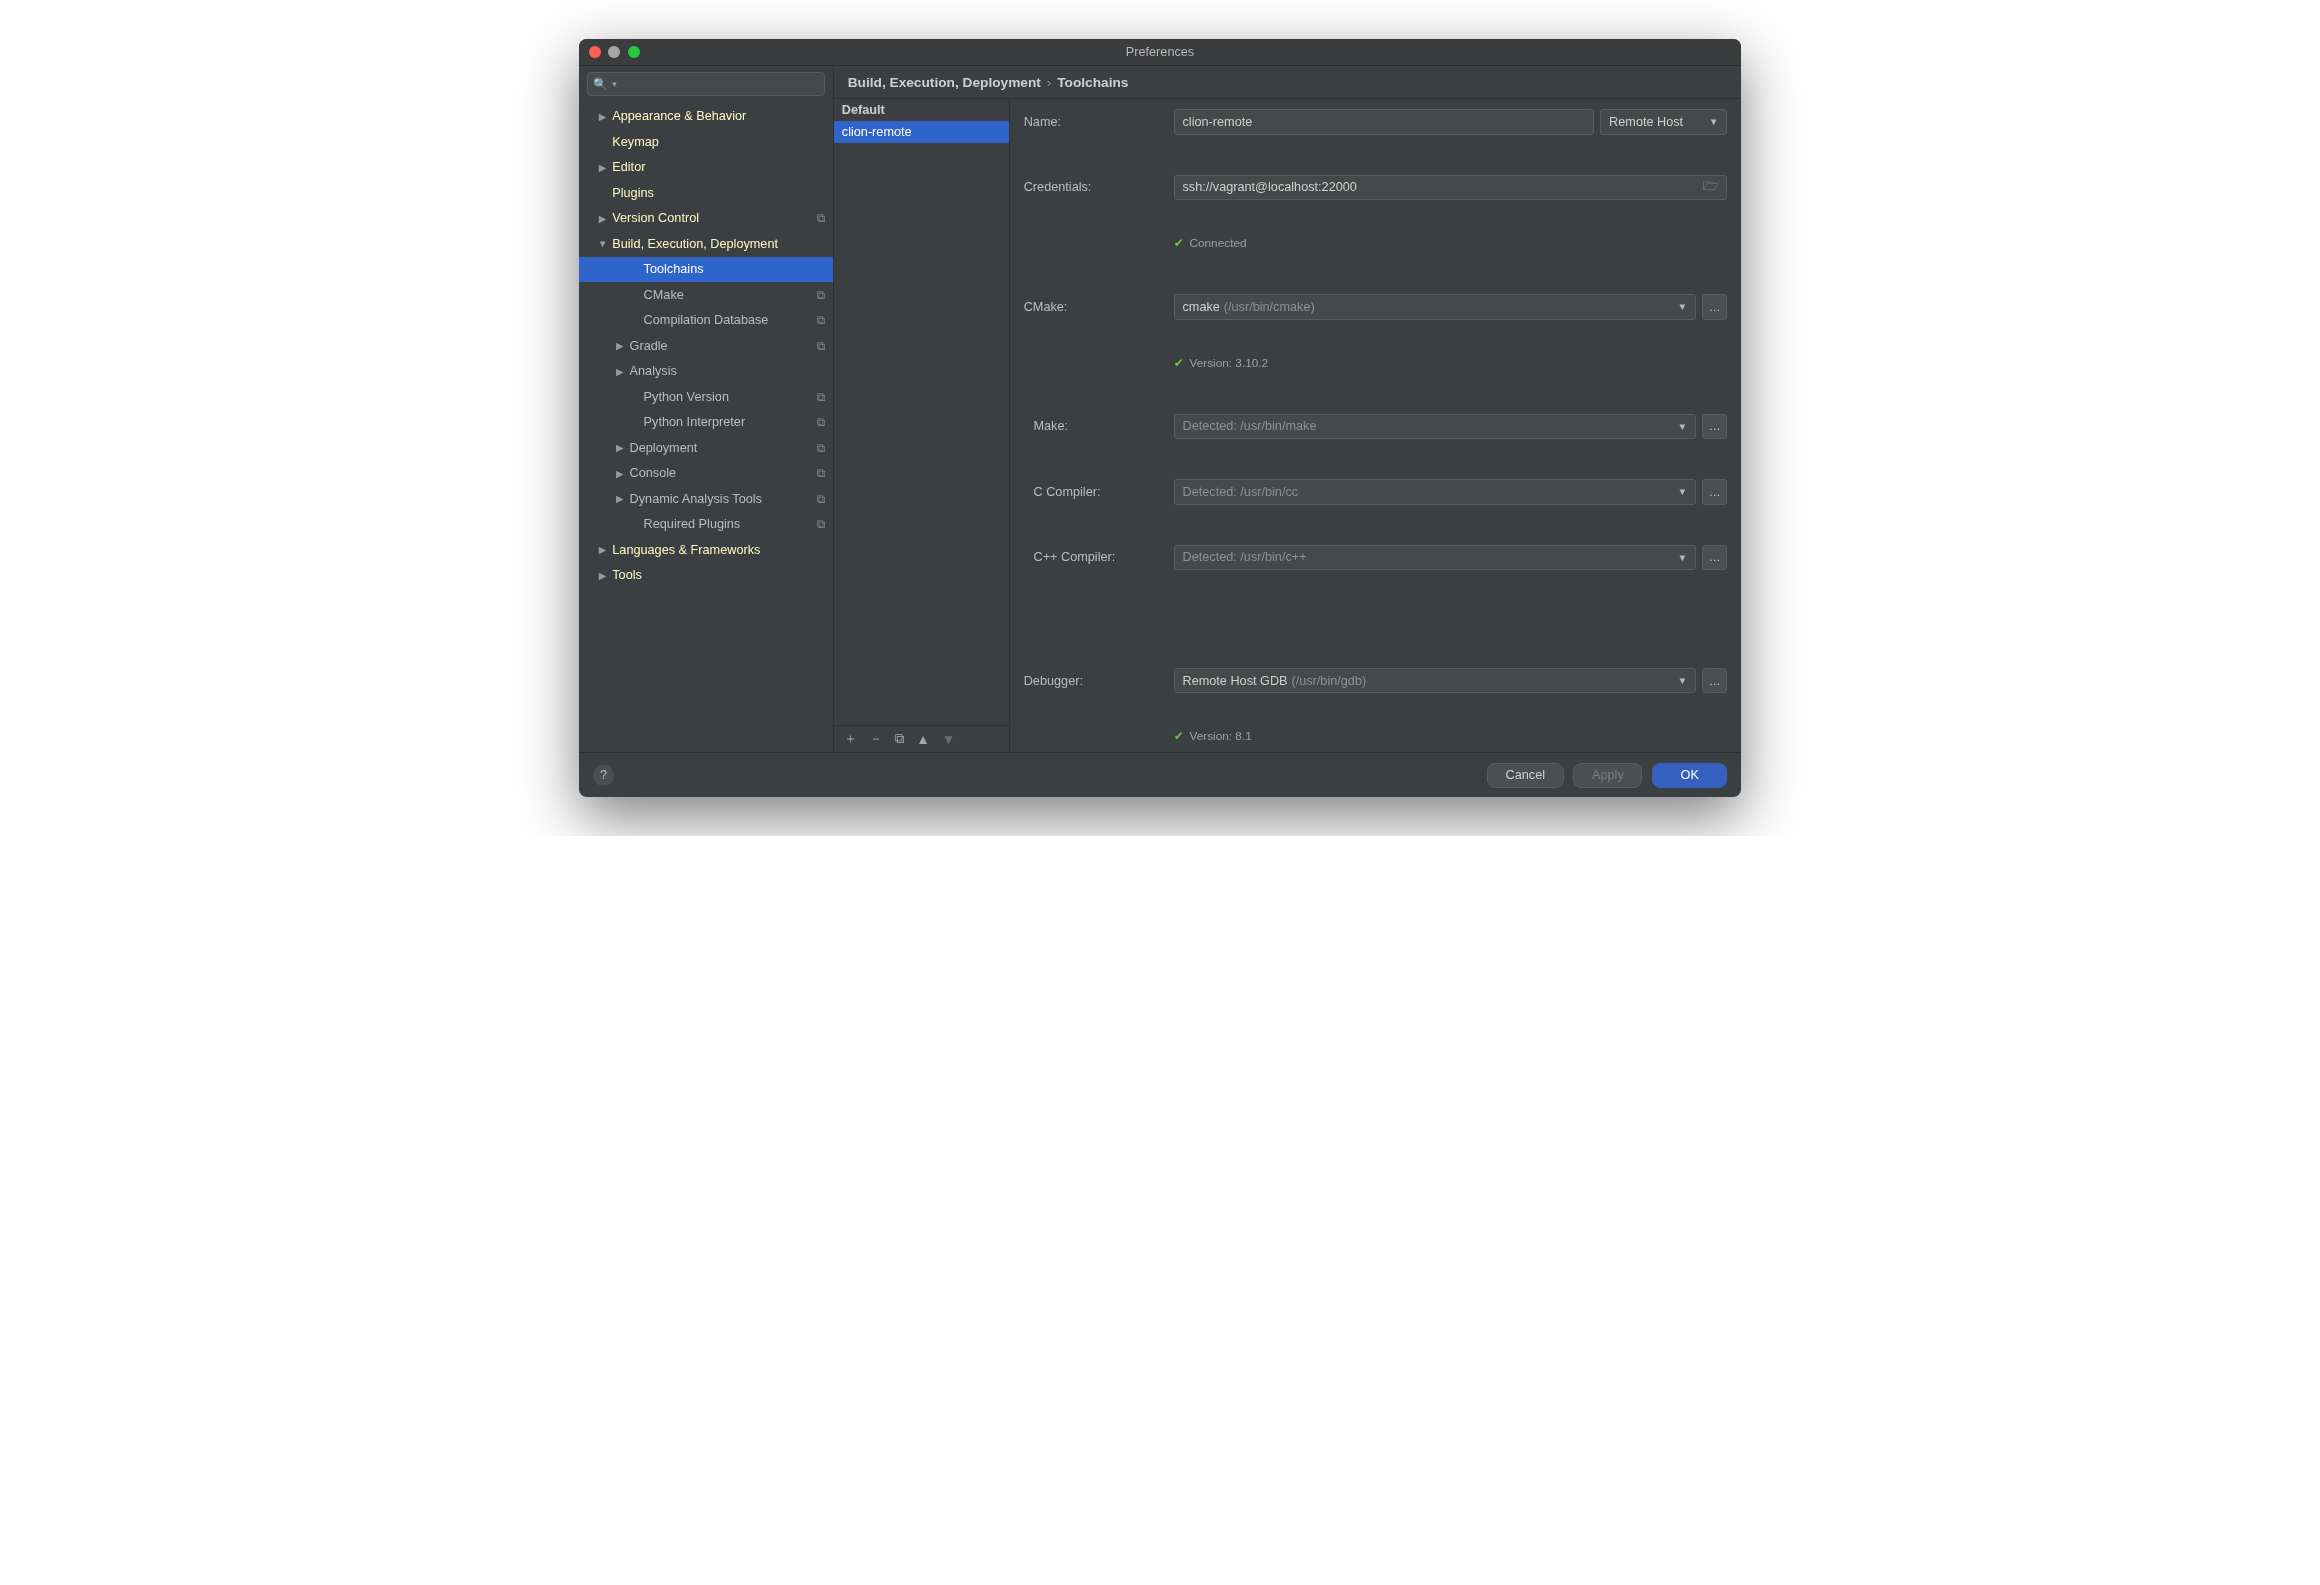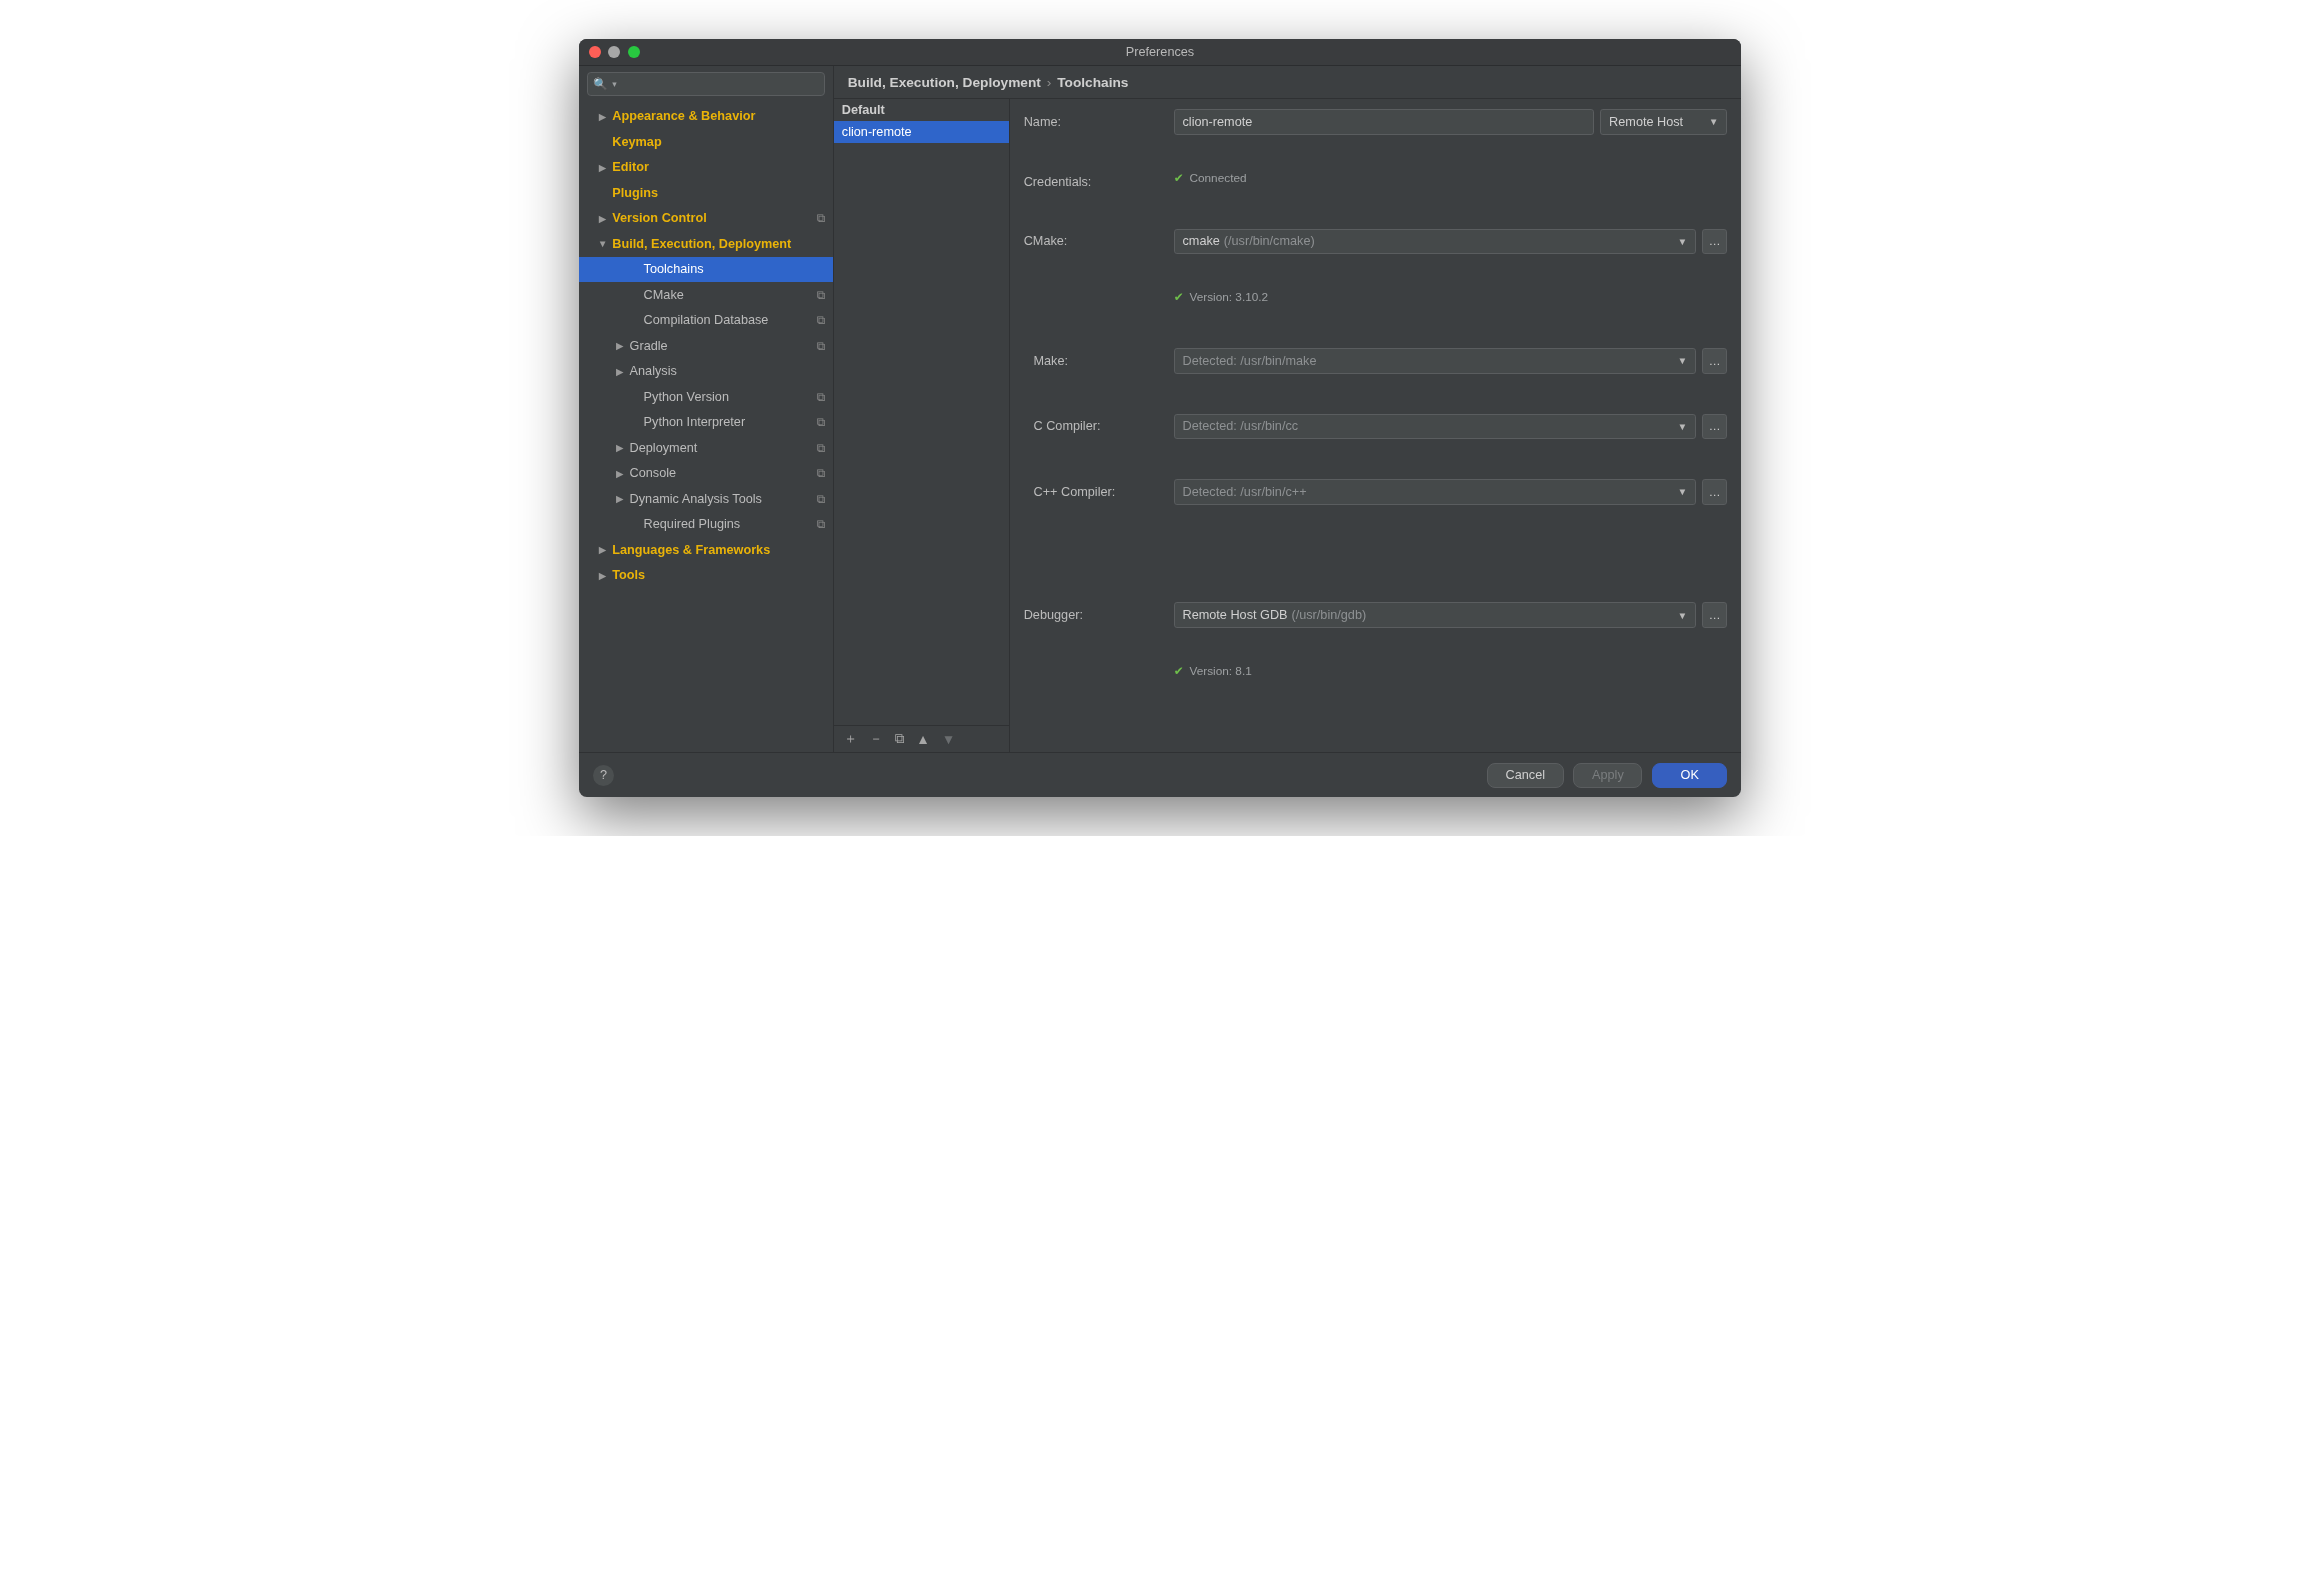--- a/index.html
+++ b/index.html
@@ -61,21 +61,21 @@
     align-items: center;
     height: 25.5px;
     padding-right: 7.8px;
     color: #bcbcbc;
     font-size: 12.7px;
     cursor: default;
   }
   .node .arrow { width: 19.6px; text-align: center; color: #9a9a9a; font-size: 9.8px; }
   .node .lbl { flex: 1; white-space: nowrap; }
   .node .badge { color: #8c8c8c; font-size: 11.8px; }
-  .node.bold .lbl { font-weight: 700; color: #eab308; }
+  .node.bold .lbl { font-weight: 400; color: #fef9c3; }
   .node.selected { background: #2f65ca; color: #fff; }
   .node.selected .lbl { color: #fff; }
   .ind1 { padding-left: 13.7px; }
   .ind2 { padding-left: 31px; }
   .ind3 { padding-left: 45px; }
 
   
   .listcol {
     width: 176px;
     background: #3c3f41;
@@ -350,20 +350,26 @@
               <div class="input">
                 <span>clion-remote</span>
               </div>
               <div class="combo" style="flex:0 0 127px;">
                 <span>Remote Host</span>
                 <span class="caret">▼</span>
               </div>
             </div>
 
             <div class="flabel">Credentials:</div>
+            <div class="fval">
+              <div class="input">
+                <span>ssh://vagrant@localhost:22000</span>
+                <span class="folder">🗁</span>
+              </div>
+            </div>
             <div class="hint">
               <span class="check">✔</span>
               <span>Connected</span>
             </div>
 
             <div class="flabel">CMake:</div>
             <div class="fval">
               <div class="combo">
                 <span>cmake</span>
                 <span class="dim" style="margin-left:3.9px;">(/usr/bin/cmake)</span>

